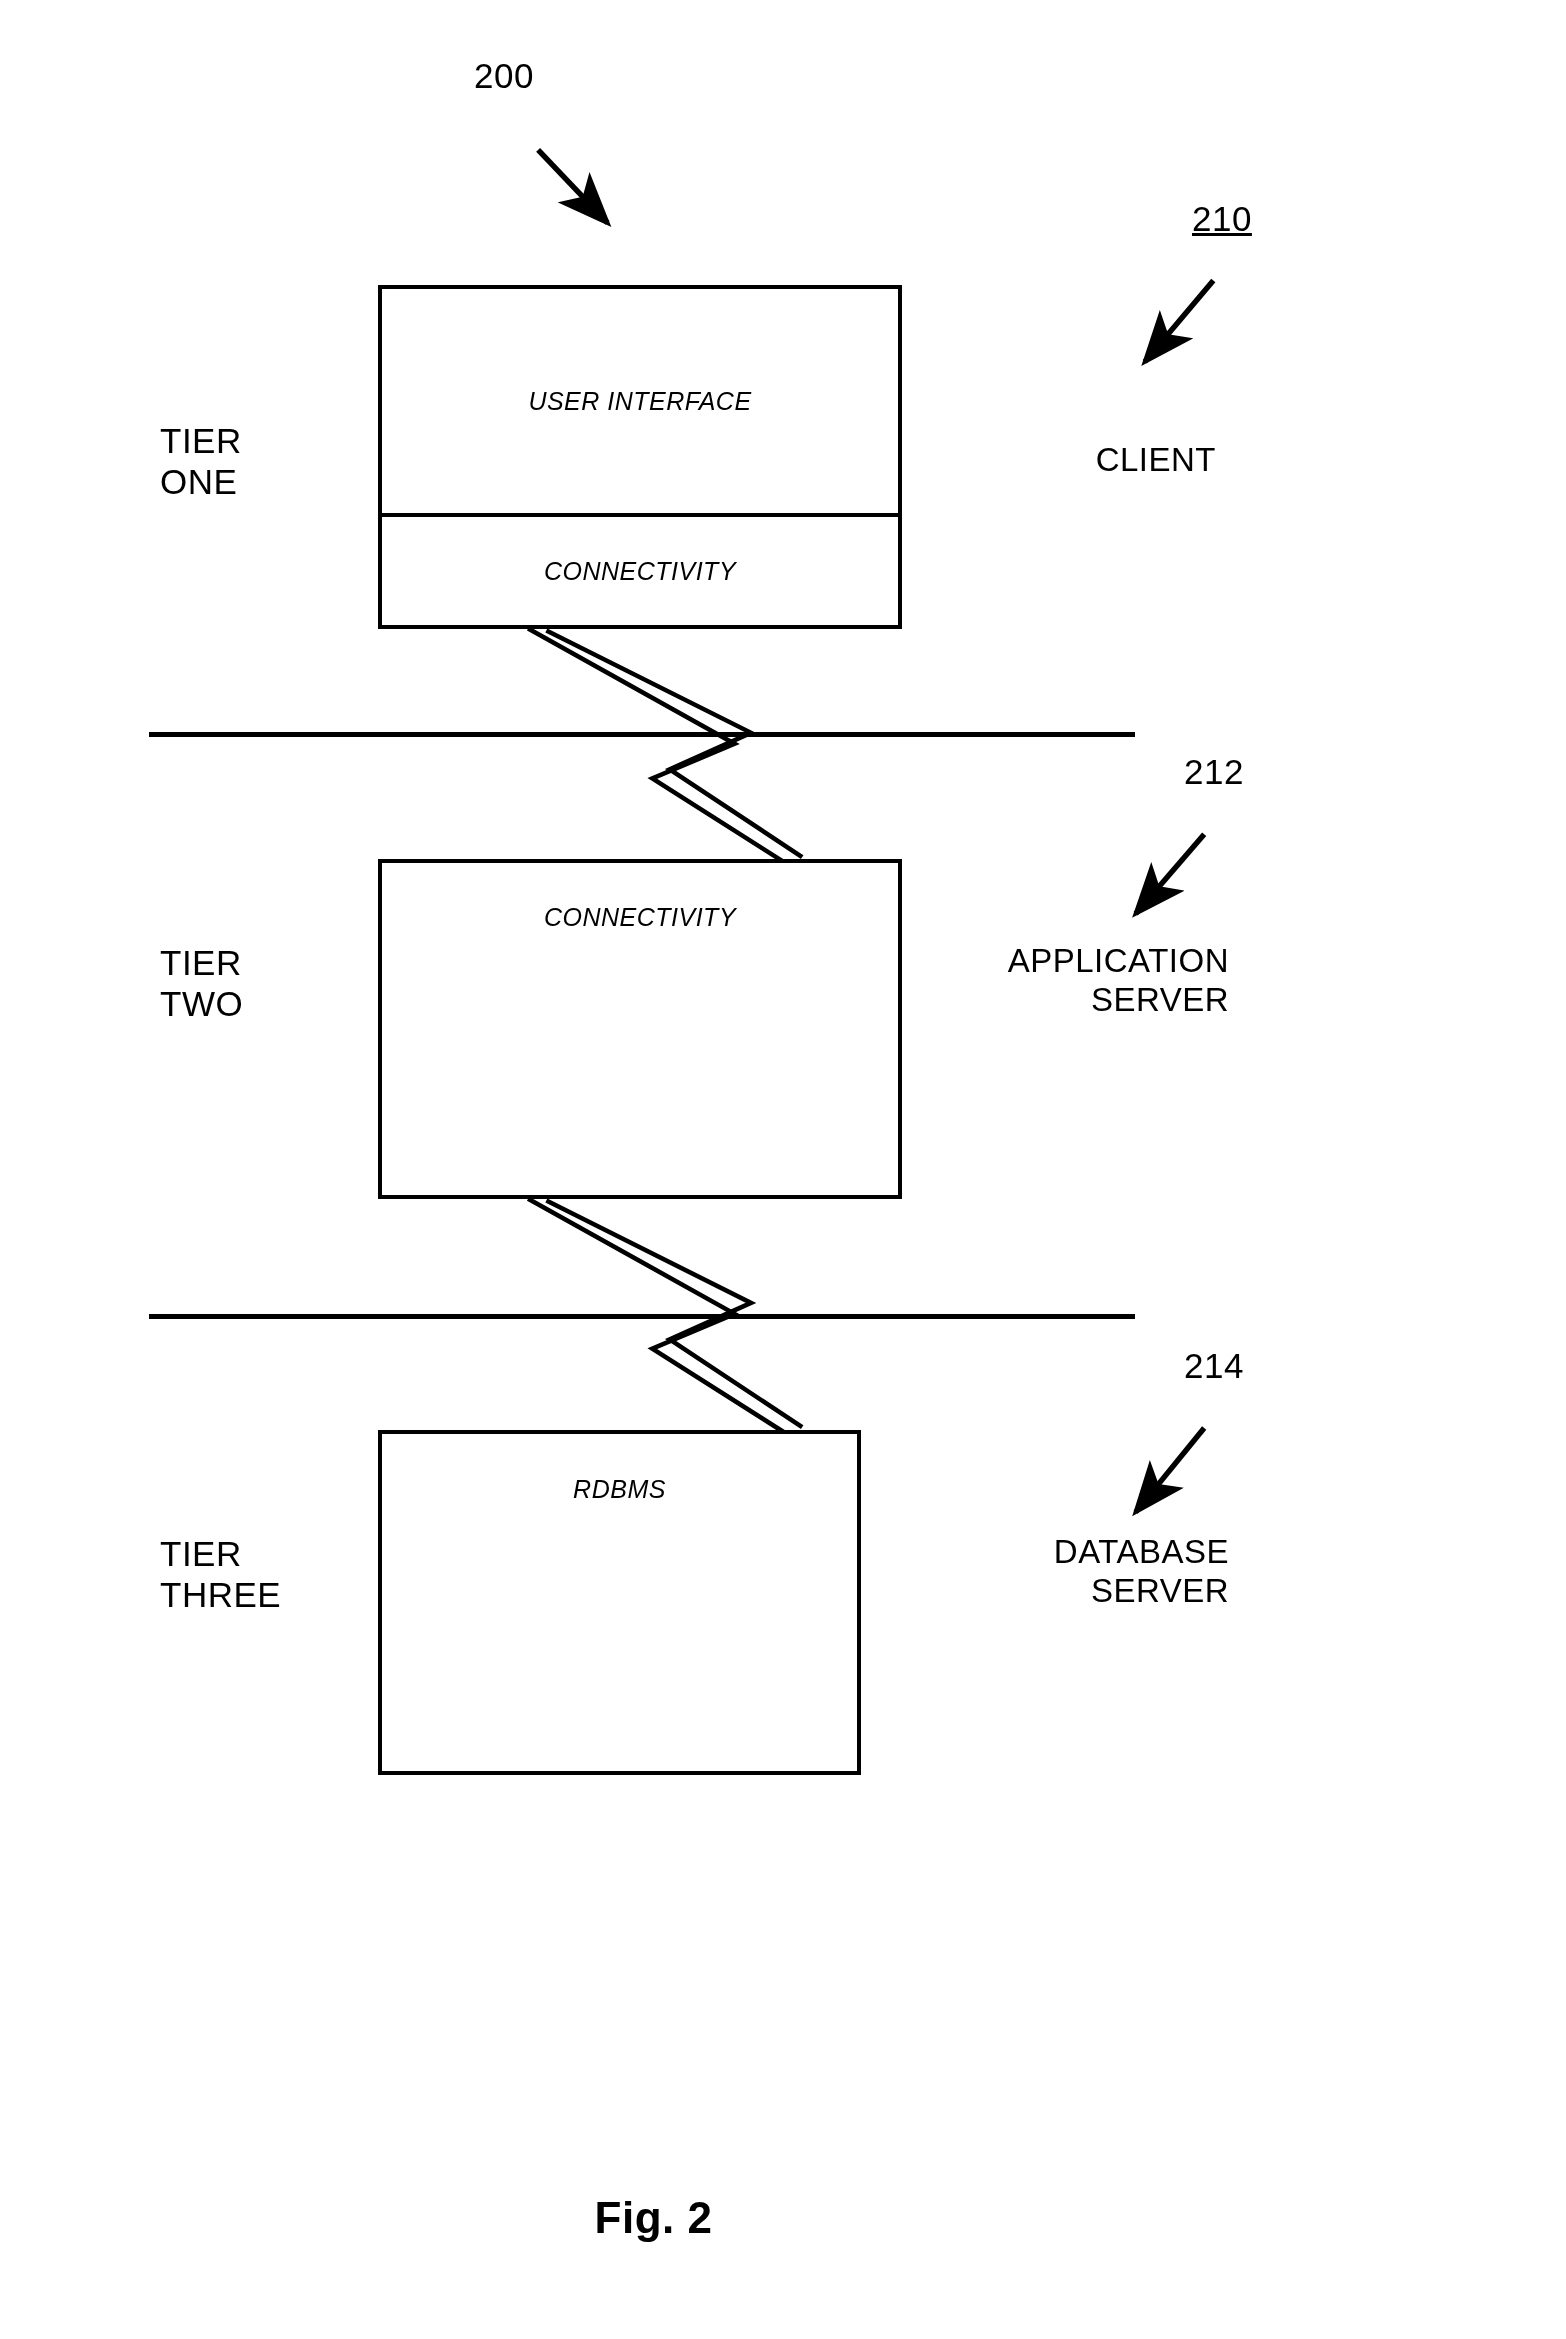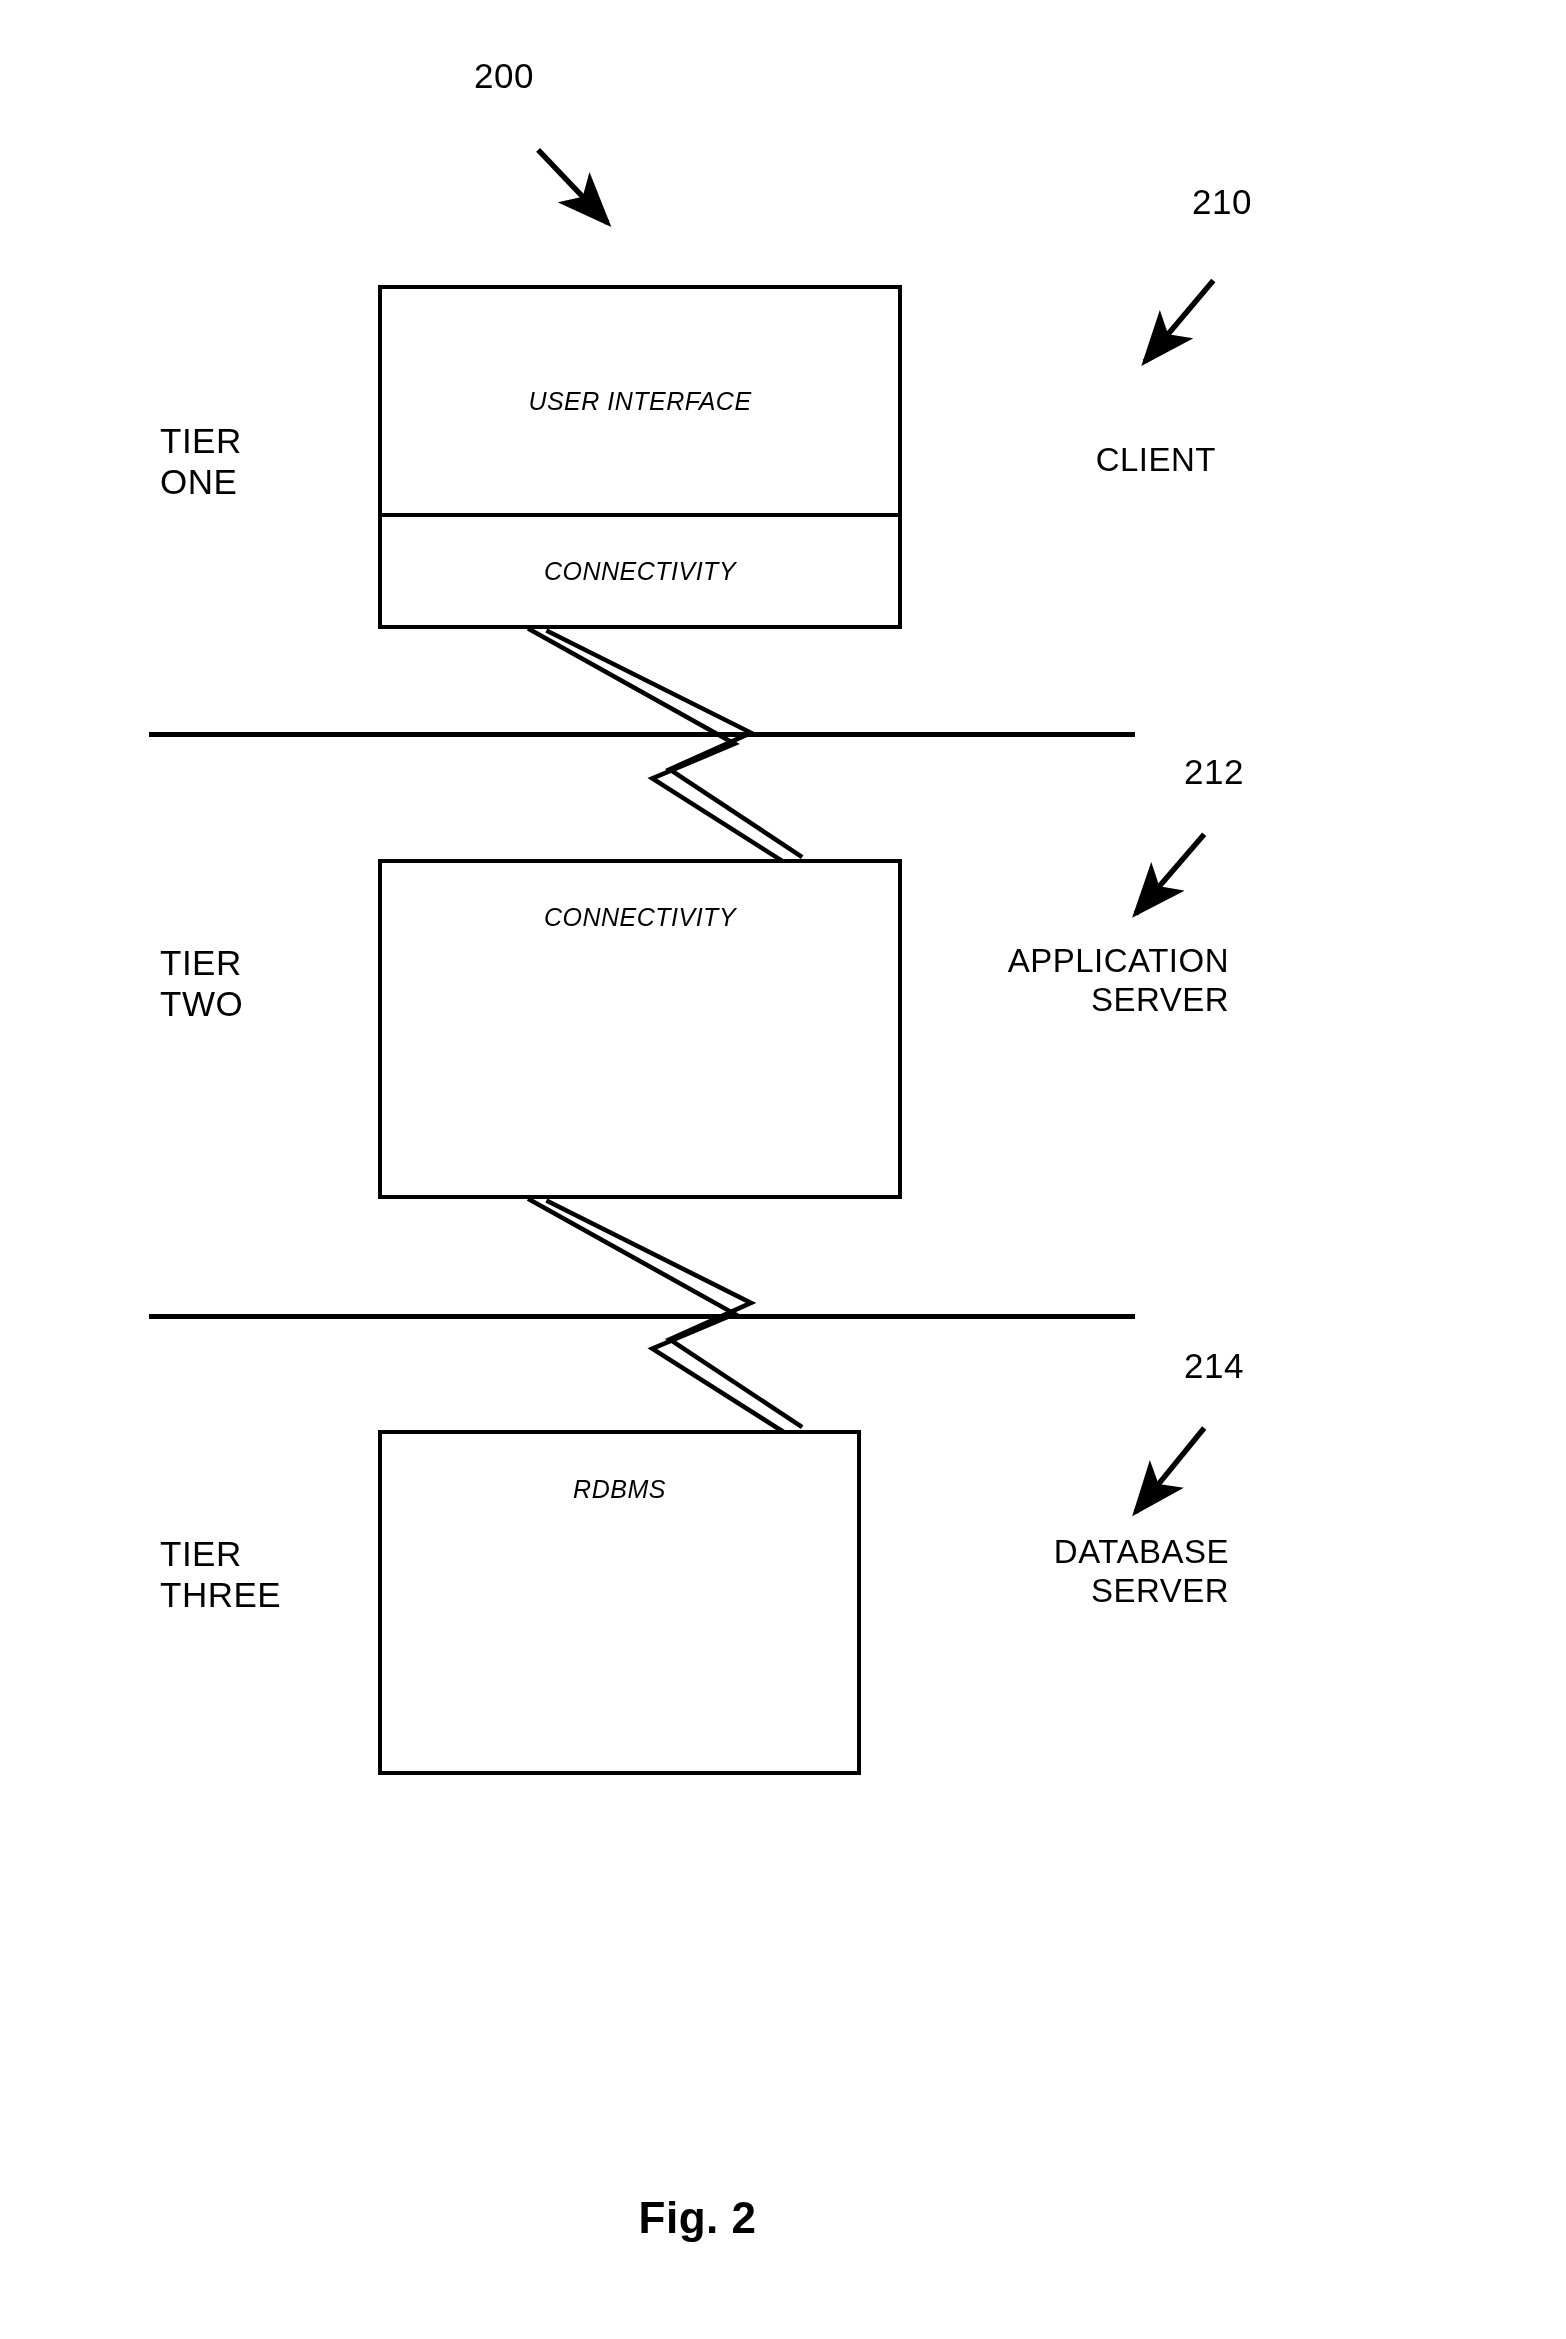--- a/index.html
+++ b/index.html
@@ -82,21 +82,20 @@
     height: 4.6px;
     background: #000;
   }
 
   
   .fig-caption {
     position: absolute;
     font-size: 44px;
     font-weight: bold;
     letter-spacing: 0.5px;
-    padding-left: 44px;
   }
 
   svg.overlay {
     position: absolute;
     left: 0;
     top: 0;
     width: 1566px;
     height: 2339px;
     pointer-events: none;
   }
@@ -150,21 +149,21 @@
 
   <div class="tier-box" style="left:378px; top:285px; width:524px; height:344px;">
     <div class="tier-cell" style="flex: 0 0 224px;">
       <span class="cell-label">USER INTERFACE</span>
     </div>
     <div class="tier-cell" style="flex: 1 1 auto;">
       <span class="cell-label">CONNECTIVITY</span>
     </div>
   </div>
 
-  <div class="ref-num" style="left:1192px; top:182px;">210</div>
+  <div class="ref-num" style="left:1192px; top:199px;text-decoration:underline;">210</div>
 
   <div class="comp-name" style="left:914px; top:441px; width:302px;">CLIENT</div>
 
   <div class="tier-name" style="left:160px; top:942px;">TIER
 TWO</div>
 
   <div class="tier-box" style="left:378px; top:859px; width:524px; height:340px;">
     <div class="tier-cell" style="flex: 0 0 108px;">
       <span class="cell-label">CONNECTIVITY</span>
     </div>

